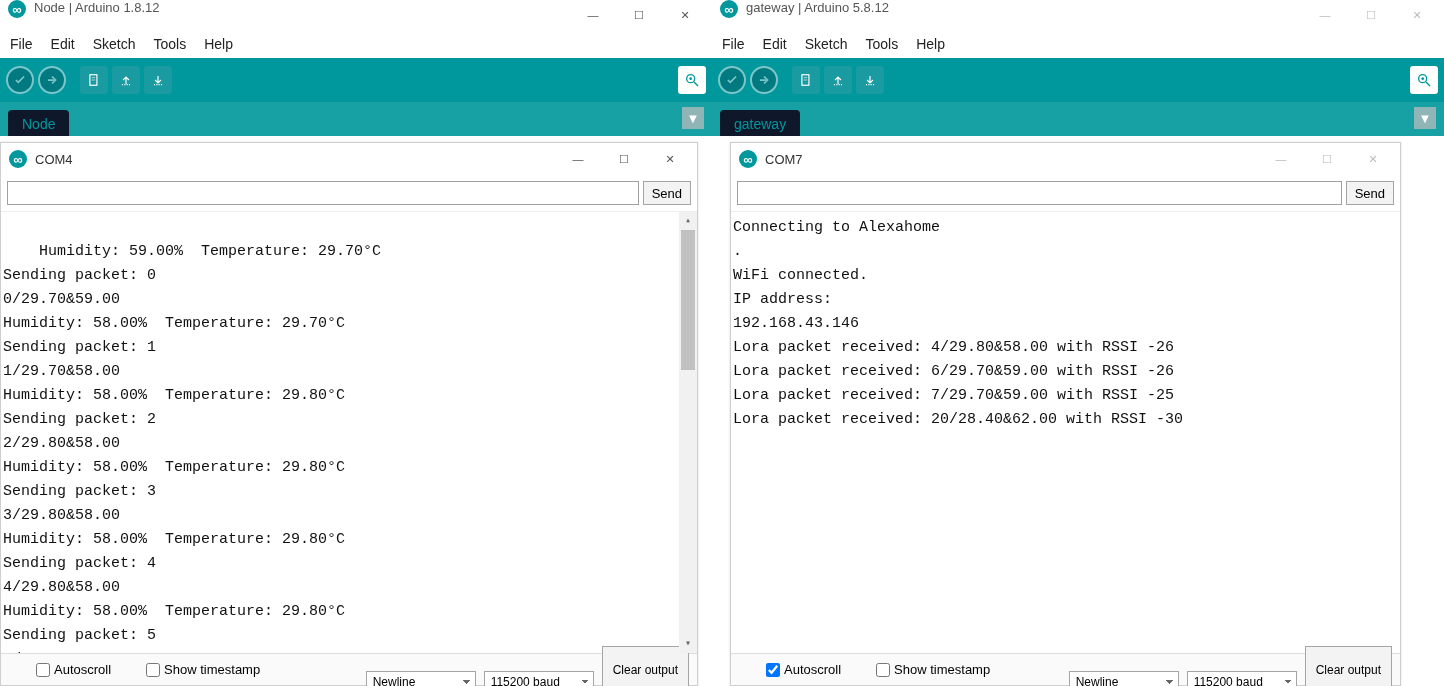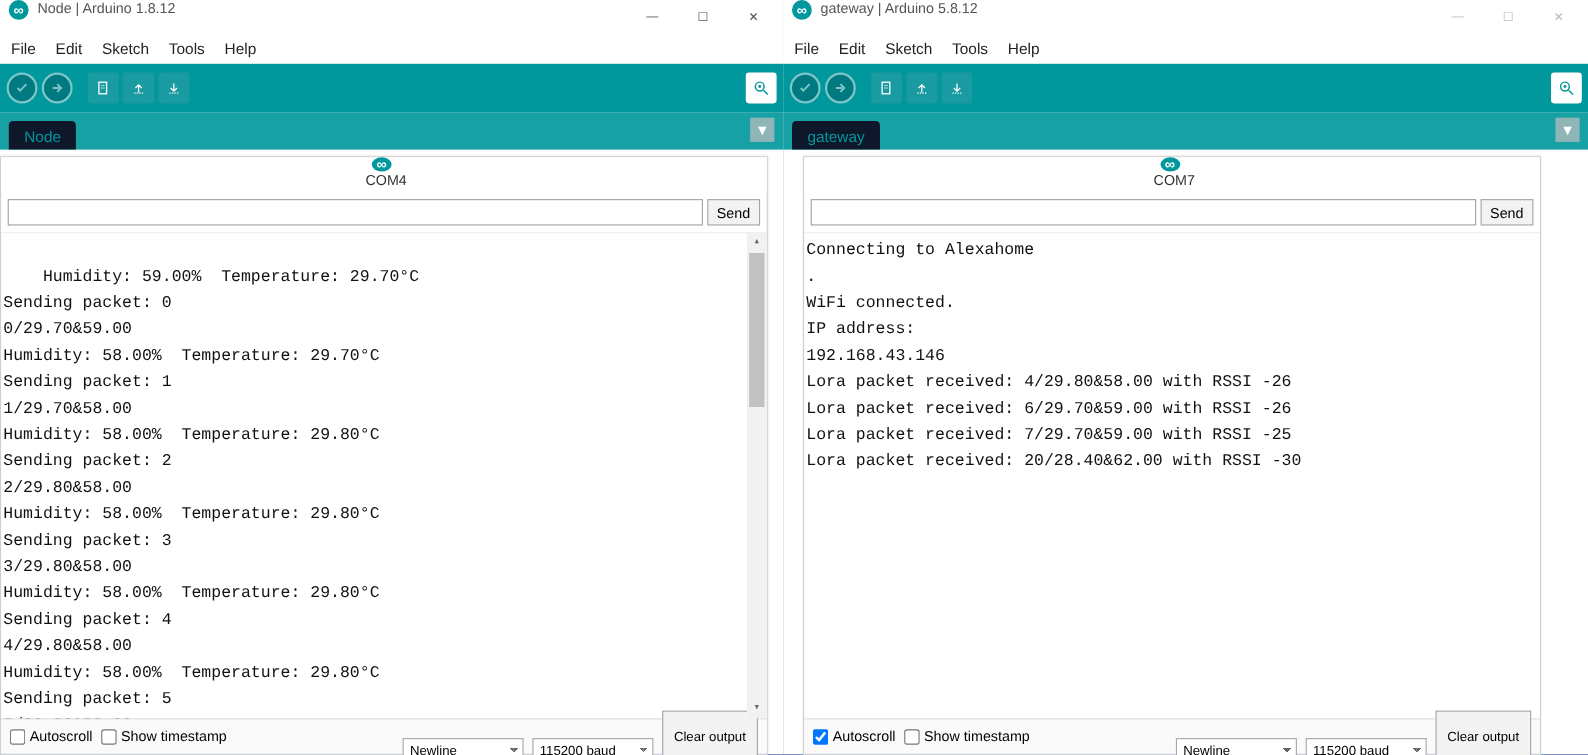--- a/index.html
+++ b/index.html
@@ -118,21 +118,20 @@
     border: 1px solid #cfcfcf;
     display: flex;
     flex-direction: column;
     box-shadow: 0 0 2px rgba(0,0,0,0.15);
   }
   .sm-titlebar {
     height: 32px;
     display:flex; align-items:center;
     padding: 0 4px 0 8px;
     background:#fff;
-    flex-direction:column;
   }
   .sm-title { color:#333; font-size:13px; }
 
   .sm-inputrow {
     display:flex; padding: 6px; gap:4px;
     border-bottom: 1px solid #eee;
   }
   .sm-input {
     flex:1; height:24px;
     border: 1px solid #a0a0a0;
@@ -173,21 +172,21 @@
   .sm-footer {
     height: 32px;
     border-top: 1px solid #ddd;
     display:flex;
     align-items:center;
     padding: 0 8px;
     gap: 8px;
     font-size: 13px;
     background:#fafafa;
   }
-  .chk { display:flex; align-items:center; gap:4px; }
+  .chk { display:flex; align-items:center; gap:4px;margin-left:27px; }
   .chk input { width:14px; height:14px; }
   .sm-select {
     height: 22px;
     border: 1px solid #a5a5a5;
     background:#fff;
     padding: 0 18px 0 6px;
     font-size:12px;
     appearance: none;
     background-image: linear-gradient(45deg, transparent 50%, #666 50%), linear-gradient(135deg, #666 50%, transparent 50%);
     background-position: right 8px center, right 4px center;

